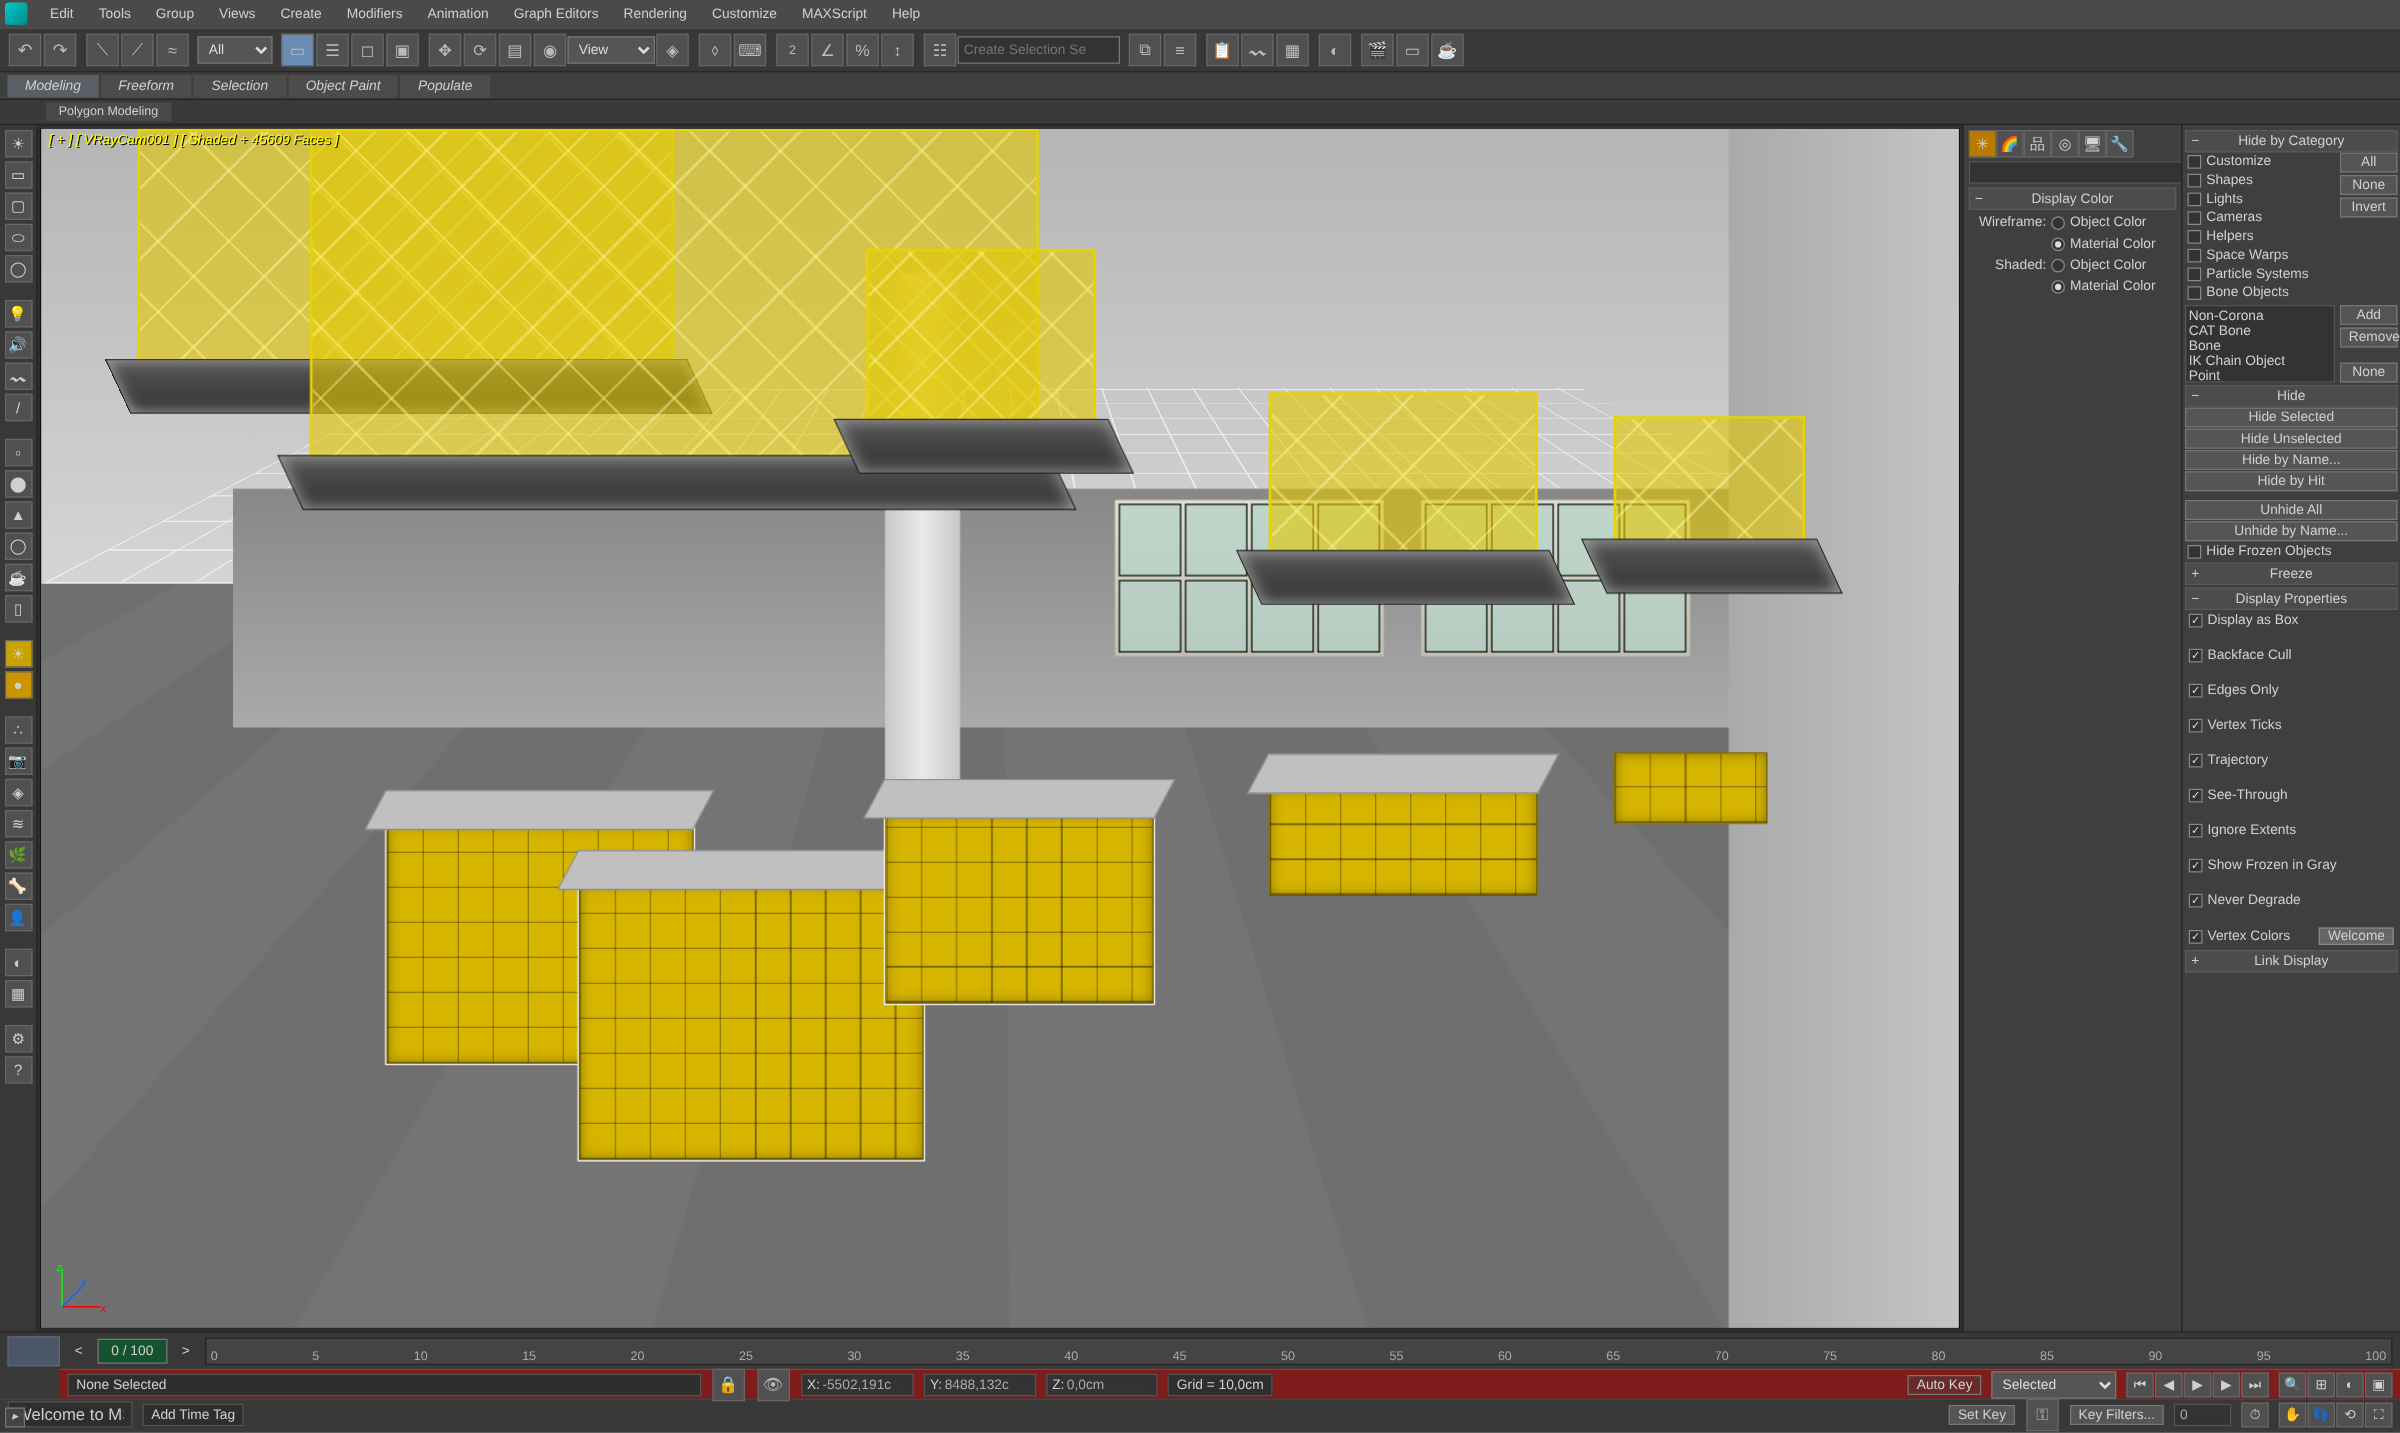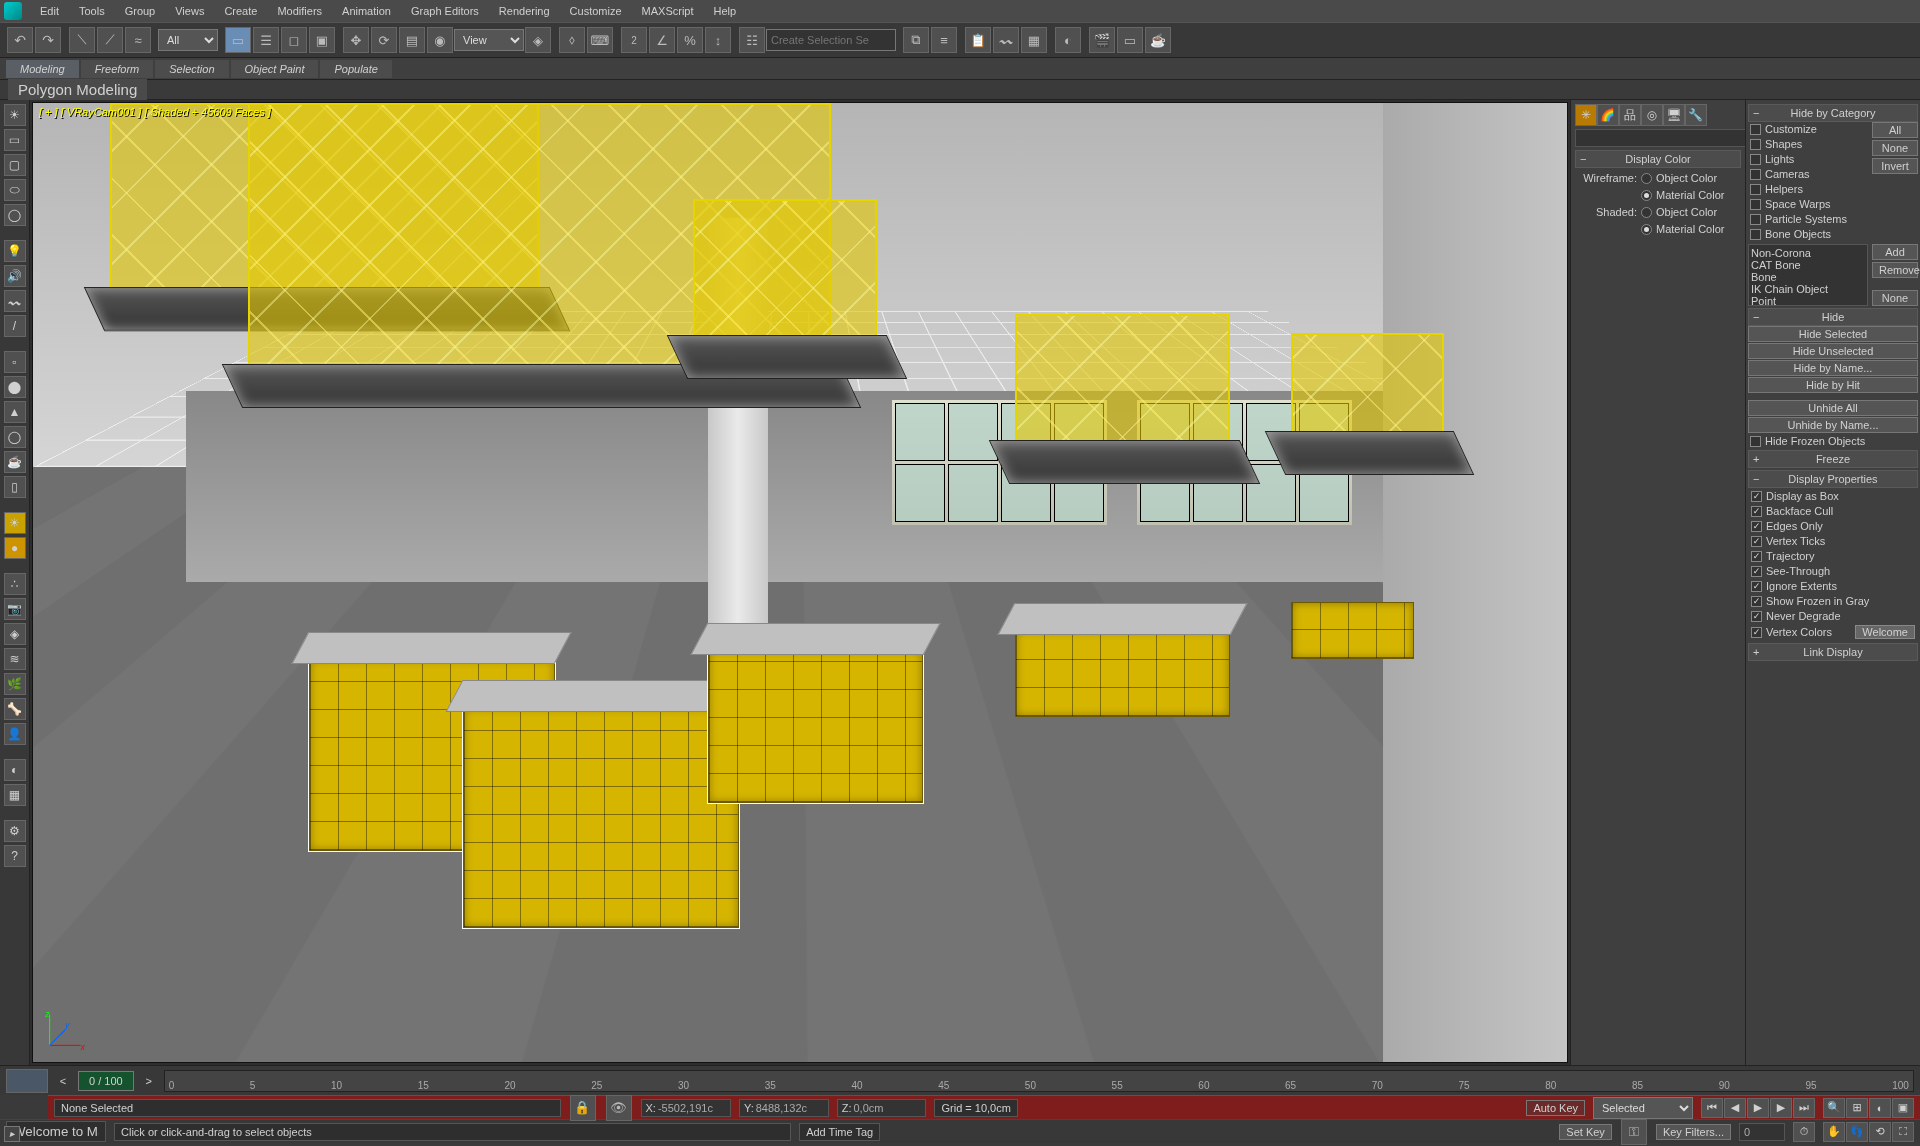--- a/index.html
+++ b/index.html
@@ -10,21 +10,21 @@
 .toolbar { display: flex; align-items: center; background: #383838; height: 36px; padding: 2px 6px; border-top: 1px solid #555; border-bottom: 1px solid #222; }
 .tbtn { width: 26px; height: 26px; background: #505050; border: 1px solid #666; margin: 0 1px; display: flex; align-items: center; justify-content: center; font-size: 13px; color: #bbb; }
 .tbtn.active { background: #6a8db5; }
 .tbtn.undo { font-size: 14px; }
 .tsep { width: 6px; }
 .combo { height: 22px; background: #555; border: 1px solid #777; font-size: 11px; color: #ddd; padding: 0 4px; }
 .ribbon { display: flex; align-items: center; background: #3f3f3f; height: 22px; padding: 0 6px; border-bottom: 1px solid #222; font-style: italic; }
 .rtab { padding: 3px 14px; background: #4c4c4c; margin-right: 2px; font-size: 11px; }
 .rtab.active { background: #5a5f66; }
 .subribbon { display: flex; align-items: center; background: #3a3a3a; height: 20px; padding: 2px 8px; border-bottom: 1px solid #222; }
-.subtab { padding: 2px 10px; background: #4a4a4a; font-size: 15px; }
+.subtab { padding: 2px 10px; background: #4a4a4a; font-size: 10px; margin-left: 29px; }
 .workspace { display: flex; height: 965px; background: #2e2e2e; }
 .left-tools { width: 30px; background: #383838; border-right: 1px solid #222; display: flex; flex-direction: column; padding-top: 4px; gap: 3px; align-items: center; }
 .ltool { width: 22px; height: 22px; background: #505050; border: 1px solid #666; display: flex; align-items: center; justify-content: center; font-size: 12px; }
 .ltool.yellow { background: #c9a200; }
 .lsep { height: 8px; }
 .viewport-wrap { flex: 1; display: flex; flex-direction: column; padding: 2px; font-style: italic; }
 .viewport { flex: 1; position: relative; border: 1px solid #111; overflow: hidden; background: #888; }
 .vp-label { position: absolute; top: 3px; left: 6px; font-size: 11px; color: #ff0; z-index: 10; text-shadow: 1px 1px 0 #000; }
 .scene { position: absolute; inset: 0; }
 .scene .ceil { position: absolute; top: 0; left: 0; right: 0; height: 38%; background: linear-gradient(180deg,#b5b5b5,#d5d5d5); }
@@ -69,21 +69,21 @@
 .chk-row { display: flex; align-items: center; gap: 4px; padding: 1px 2px; }
 .chk { width: 11px; height: 11px; border: 1px solid #888; background: #333; flex-shrink: 0; }
 .chk.on::after { content: '✓'; display: block; font-size: 9px; color: #ddd; line-height: 9px; text-align: center; }
 .rbtn { background: #555; border: 1px solid #777; padding: 1px 6px; text-align: center; }
 .btn-col { display: flex; flex-direction: column; gap: 2px; width: 46px; }
 .cat-row { display: flex; gap: 4px; }
 .cat-left { flex: 1; display: flex; flex-direction: column; gap: 1px; }
 .listbox { background: #333; border: 1px solid #555; height: 62px; padding: 2px; line-height: 12px; }
 .listbox div { white-space: nowrap; }
 .hide-btns .rbtn { width: 100%; margin-bottom: 1px; }
-.prop-col { display: flex; flex-direction: column; gap: 1px; padding: 1px; }
+.prop-col { display: flex; flex-direction: column; gap: 14px; padding: 1px; }
 .shaded-btn { background: #666; border: 1px solid #888; padding: 0 6px; margin-left: auto; }
 .timeline { height: 30px; background: #383838; display: flex; align-items: center; padding: 0 6px; gap: 6px; border-top: 1px solid #222; }
 .slider-box { width: 42px; height: 24px; background: #4a5766; border: 1px solid #666; }
 .frame-ind { background: #14532d; border: 1px solid #777; padding: 3px 10px; font-size: 11px; }
 .track { flex: 1; height: 22px; background: #444; border: 1px solid #222; position: relative; }
 .ticks { position: absolute; inset: 0; display: flex; justify-content: space-between; padding: 0 4px; align-items: flex-end; }
 .tick { font-size: 10px; color: #aaa; }
 .statusbar { display: flex; align-items: center; background: #7f1d1d; height: 24px; padding: 0 6px; gap: 8px; border-top: 1px solid #555; font-size: 11px; margin-left: 48px; }
 .status-field { background: #2e2e2e; border: 1px solid #555; padding: 2px 6px; flex: 0 0 auto; }
 .coord-box { background: #333; border: 1px solid #555; padding: 2px 4px; display: flex; align-items: center; gap: 2px; }
@@ -508,21 +508,20 @@
   <div class="play-ctrls">
     <div class="pbtn">🔍</div>
     <div class="pbtn">⊞</div>
     <div class="pbtn">◐</div>
     <div class="pbtn">▣</div>
   </div>
 </div>
 
 <div class="statusbar2">
   <input class="sb-input" value="Welcome to MS" style="">
-  <div class="status-field" style="flex:1">Click or click-and-drag to select objects</div>
   <div class="status-field">Add Time Tag</div>
   <div class="flex-spacer"></div>
   <div class="rbtn">Set Key</div>
   <div class="tbtn">⚿</div>
   <div class="rbtn">Key Filters...</div>
   <div class="coord-box">
       <input style="width: 36px;" value="0">
     </div>
   <div class="pbtn">⏱</div>
   <div class="play-ctrls">

